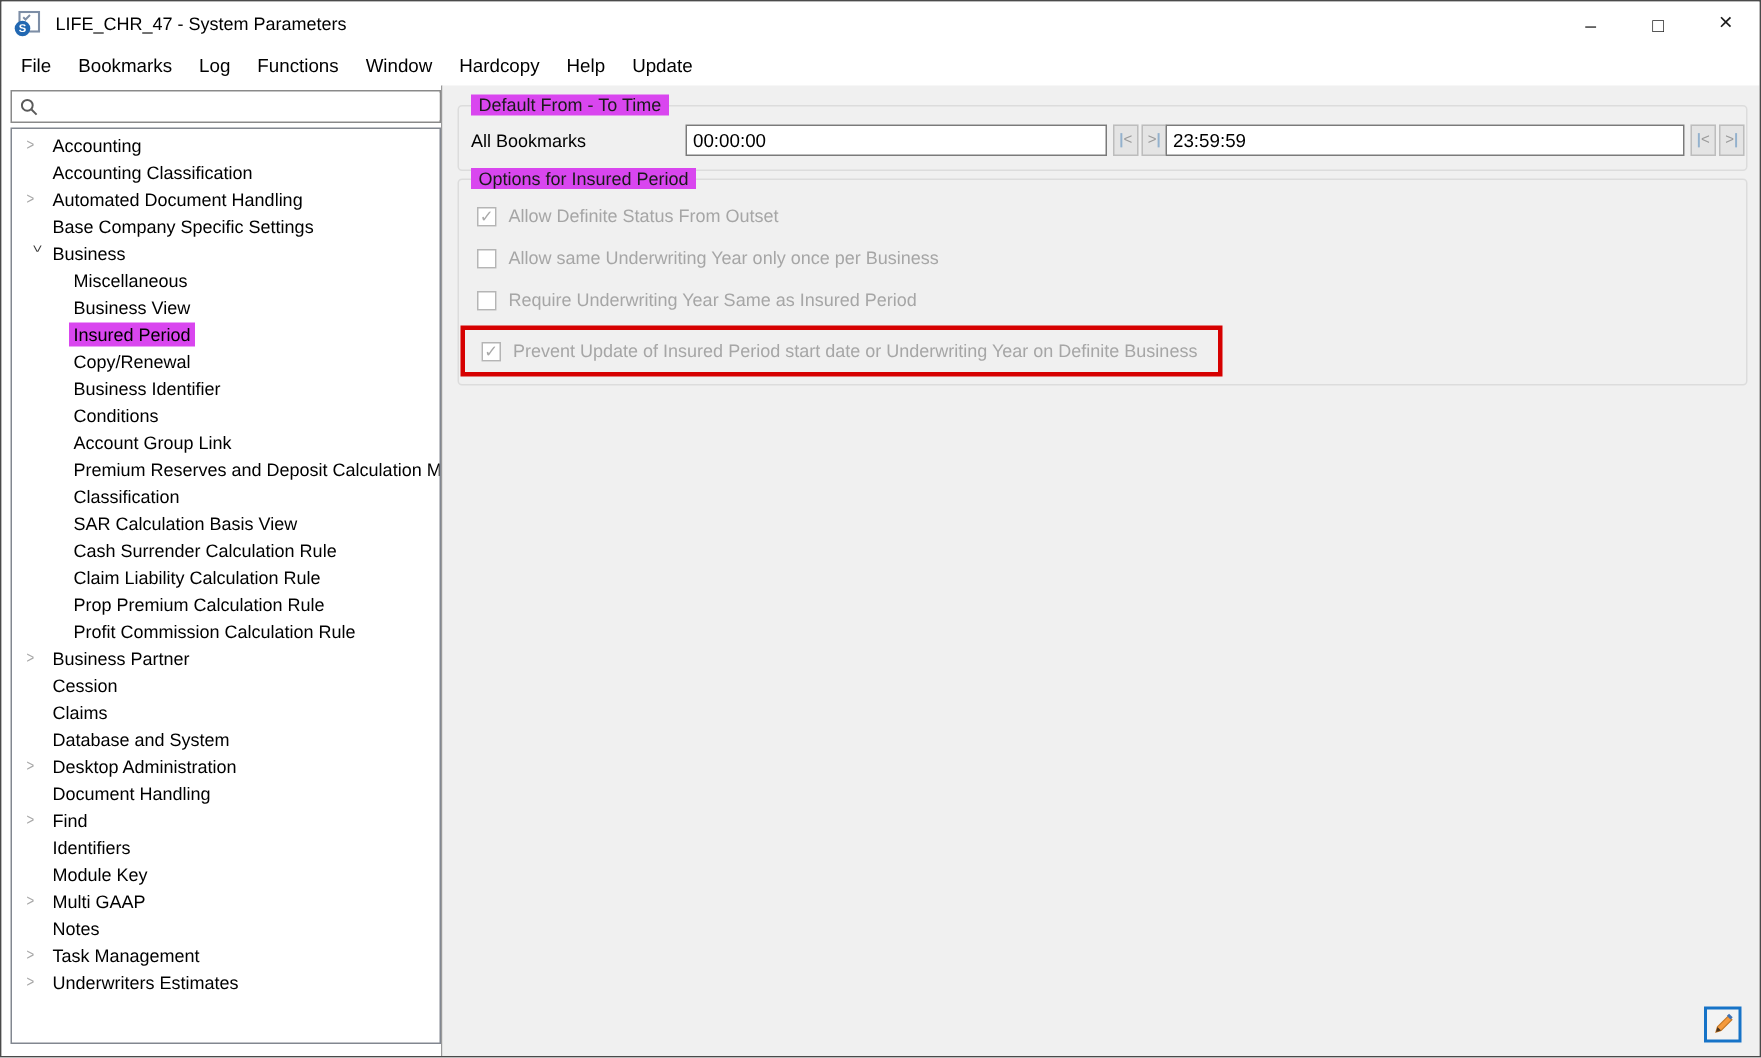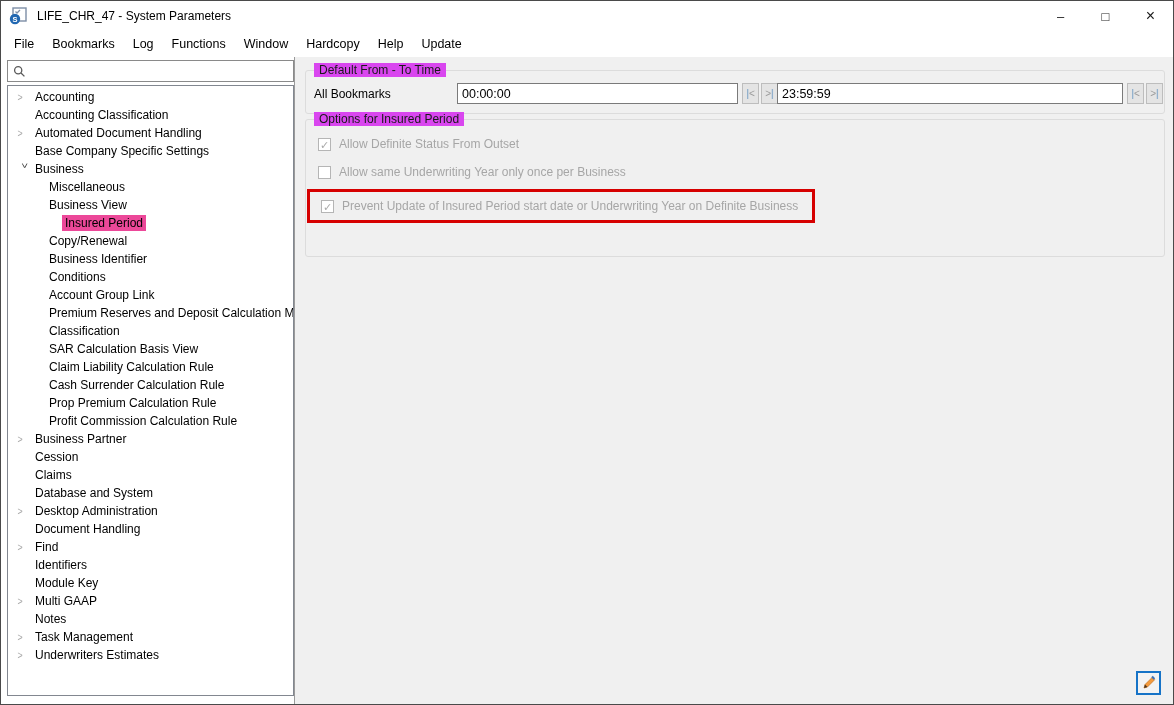--- a/index.html
+++ b/index.html
@@ -24,21 +24,21 @@
   .search-box svg{ margin-left:5px; flex:0 0 auto; }
   .search-input{ border:none; outline:none; flex:1; height:18px; font:12px "Liberation Sans",sans-serif; padding-left:4px; }
   .tree{ position:absolute; left:6px; top:28px; width:287px; bottom:8px; border:1px solid #828790; background:#fff; overflow:hidden; padding-top:2px; }
   .tree-row{ height:18px; display:flex; align-items:center; white-space:nowrap; }
   .tree-row.lvl1{ padding-left:8px; }
   .tree-row.lvl2{ padding-left:22px; }
   .chev{ width:16px; flex:0 0 auto; font-size:11px; line-height:11px; text-align:left; }
   .chev.collapsed{ color:#a8a8a8; transform:scaleX(0.8); }
   .chev.expanded{ color:#3c3c3c; transform:rotate(90deg) scaleX(0.8); }
   .tree-label{ padding:1px 3px; color:#000; }
-  .tree-row.selected .tree-label{ background:#ec4899;margin-left:16px; }
+  .tree-row.selected .tree-label{ background:#d946ef; }
   
   .splitter-line{ position:absolute; left:293px; top:56px; width:1px; bottom:0; background:#9a9a9a; }
   .grip{ position:absolute; left:296px; top:352px; width:8px; display:flex; flex-direction:column; gap:6px; }
   .grip i{ width:5px; height:5px; border:1px solid #9a9a9a; border-radius:50%; background:#fff; }
   
   .main{ position:absolute; left:294px; top:56px; right:0; bottom:0; background:#f0f0f0; }
   .groupbox{ position:absolute; border:1px solid #dcdcdc; border-radius:3px; }
   .group-title{ position:absolute; top:-8px; left:8px; background:#d946ef; padding:0 5px; color:#1a1a1a; font-size:12px; }
   .group-time{ left:10px; right:8px; top:13px; height:44px; }
   .group-options{ left:10px; right:8px; top:62px; height:138px;text-decoration:underline; }
@@ -153,25 +153,25 @@
         <div class="tree-row lvl2">
           <span class="chev leaf"></span>
           <span class="tree-label">Classification</span>
         </div>
         <div class="tree-row lvl2">
           <span class="chev leaf"></span>
           <span class="tree-label">SAR Calculation Basis View</span>
         </div>
         <div class="tree-row lvl2">
           <span class="chev leaf"></span>
+          <span class="tree-label">Cash Surrender Calculation Rule</span>
+        </div>
+        <div class="tree-row lvl2">
+          <span class="chev leaf"></span>
           <span class="tree-label">Claim Liability Calculation Rule</span>
-        </div>
-        <div class="tree-row lvl2">
-          <span class="chev leaf"></span>
-          <span class="tree-label">Cash Surrender Calculation Rule</span>
         </div>
         <div class="tree-row lvl2">
           <span class="chev leaf"></span>
           <span class="tree-label">Prop Premium Calculation Rule</span>
         </div>
         <div class="tree-row lvl2">
           <span class="chev leaf"></span>
           <span class="tree-label">Profit Commission Calculation Rule</span>
         </div>
         <div class="tree-row lvl1">
@@ -252,20 +252,23 @@
     </div>
 
     <div class="groupbox group-options">
       <span class="group-title">Options for Insured Period</span>
       <div class="opt-list"><div class="opt-row">
             <span class="cb">✓</span>
             <span class="opt-label">Allow Definite Status From Outset</span>
           </div><div class="opt-row">
             <span class="cb"></span>
             <span class="opt-label">Allow same Underwriting Year only once per Business</span>
+          </div><div class="opt-row">
+            <span class="cb"></span>
+            <span class="opt-label">Require Underwriting Year Same as Insured Period</span>
           </div><div class="red-box"><div class="opt-row">
               <span class="cb">✓</span>
               <span class="opt-label">Prevent Update of Insured Period start date or Underwriting Year on Definite Business</span>
             </div></div></div>
     </div>
 
     <button class="pencil-btn">
       <svg width="16" height="16" viewBox="0 0 16 16">
         <polygon points="3,13 4,9.6 11.2,2.4 13.6,4.8 6.4,12" fill="#f59a3c" stroke="#c87a28" stroke-width="0.8"></polygon>
         <polygon points="3,13 4,9.6 6.4,12" fill="#4a3420"></polygon>

